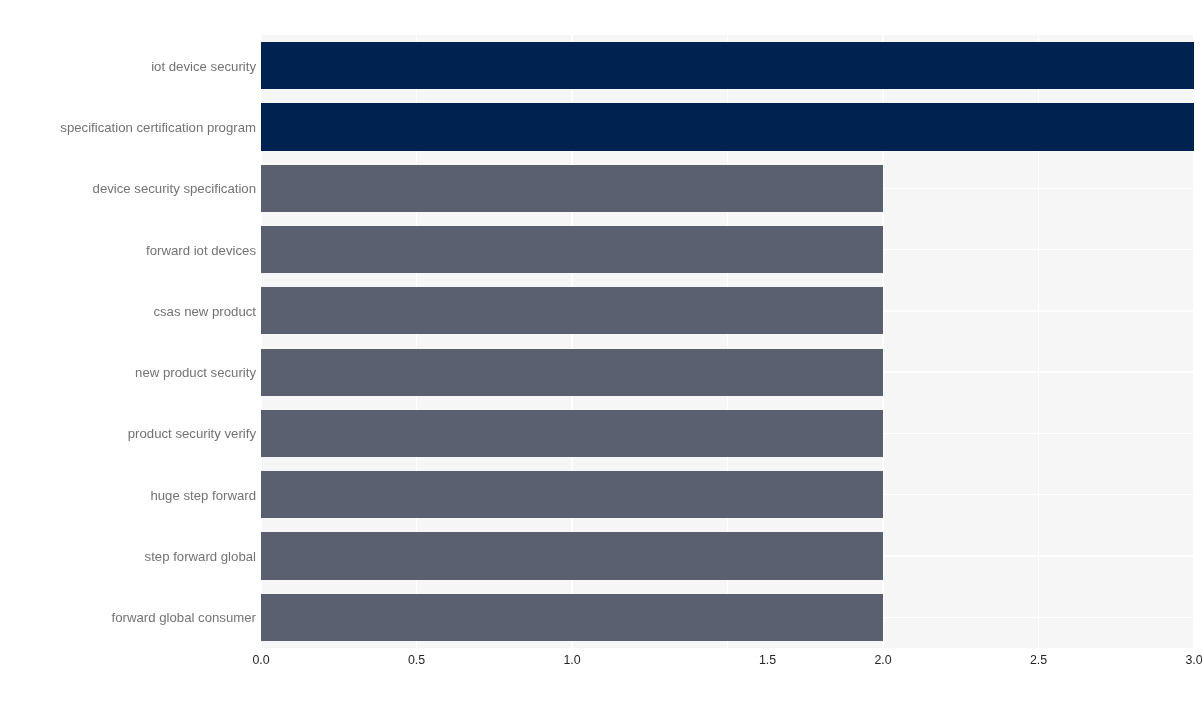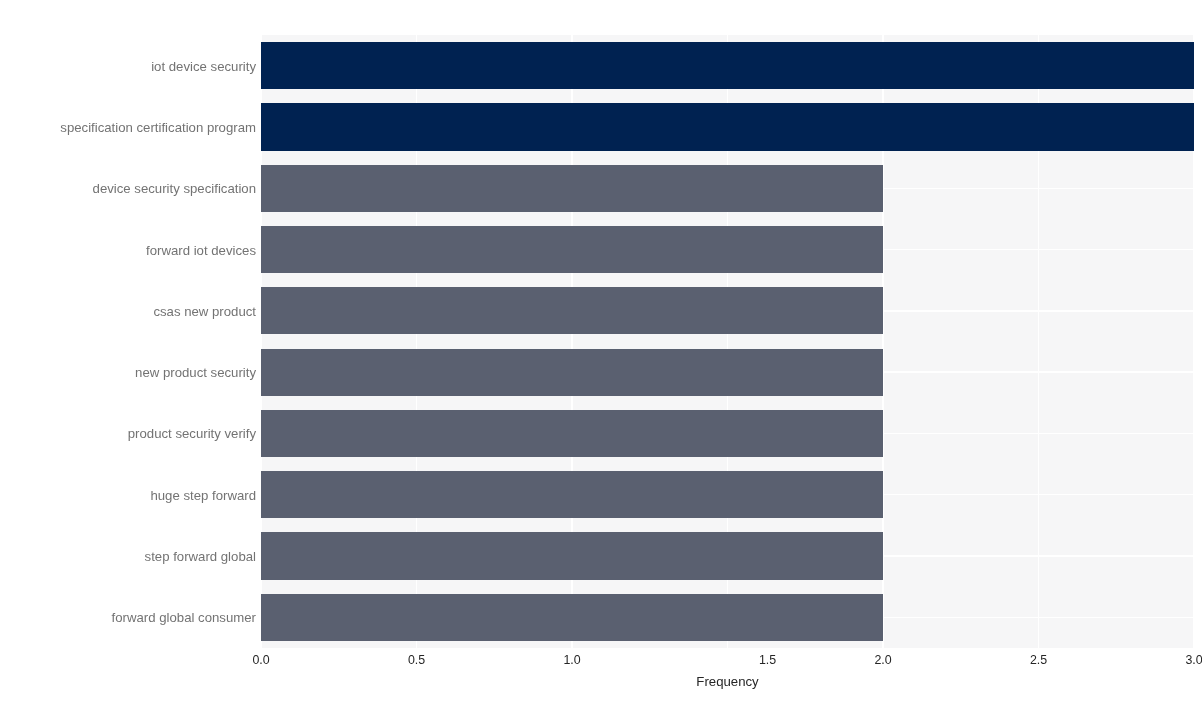--- a/index.html
+++ b/index.html
@@ -156,15 +156,14 @@
   <div id="xtick-layer">
       <div class="xtick" style="left: 261px; text-align: center;">0.0</div>
       <div class="xtick" style="left: 416.5px;">0.5</div>
       <div class="xtick" style="left: 572px;">1.0</div>
       <div class="xtick" style="left: 727.5px; margin-left: 40px;">1.5</div>
       <div class="xtick" style="left: 883px;">2.0</div>
       <div class="xtick" style="left: 1038.5px; text-align: center;">2.5</div>
       <div class="xtick" style="left: 1194px;">3.0</div>
     </div>
 
-  <div id="xaxis-label">Frequency</div>
 
 </div>
 
 </body></html>

